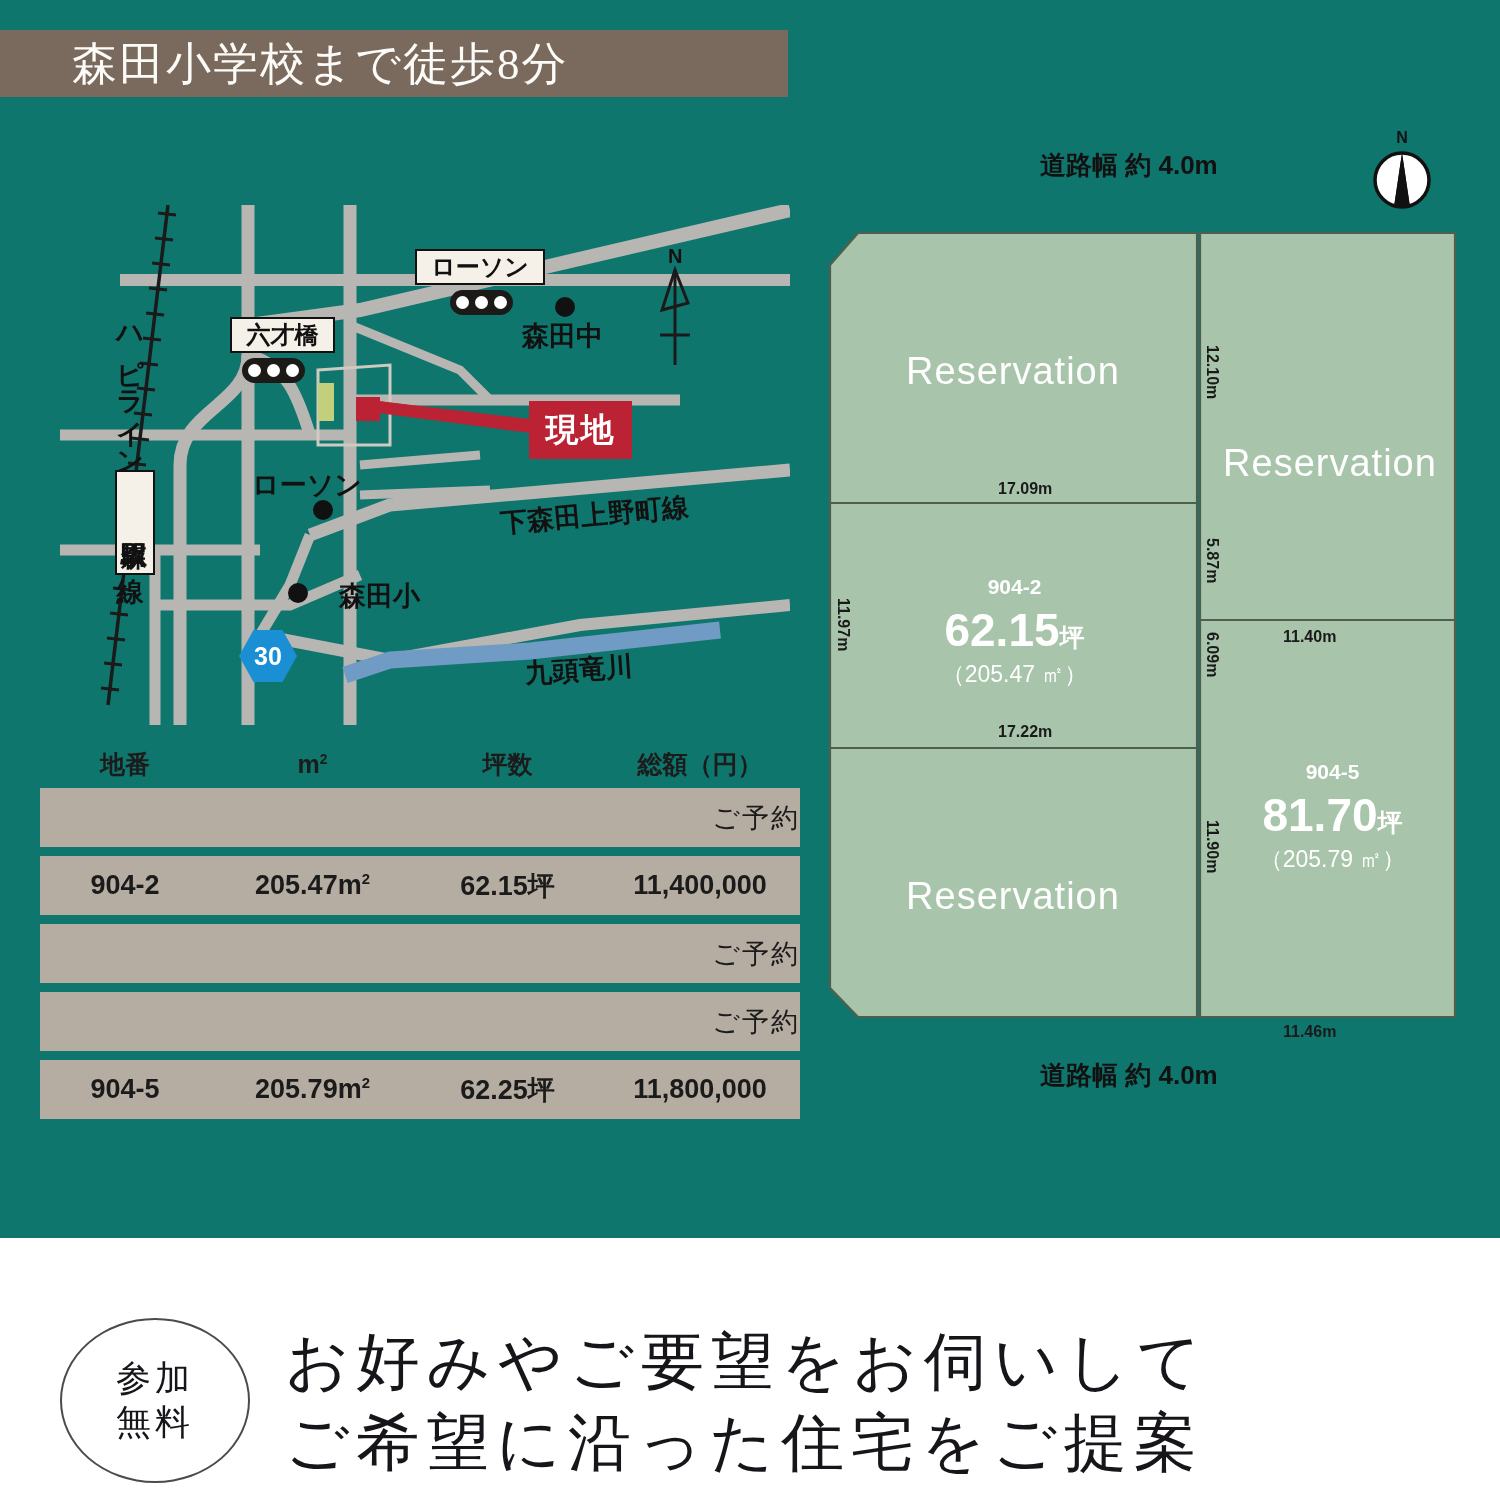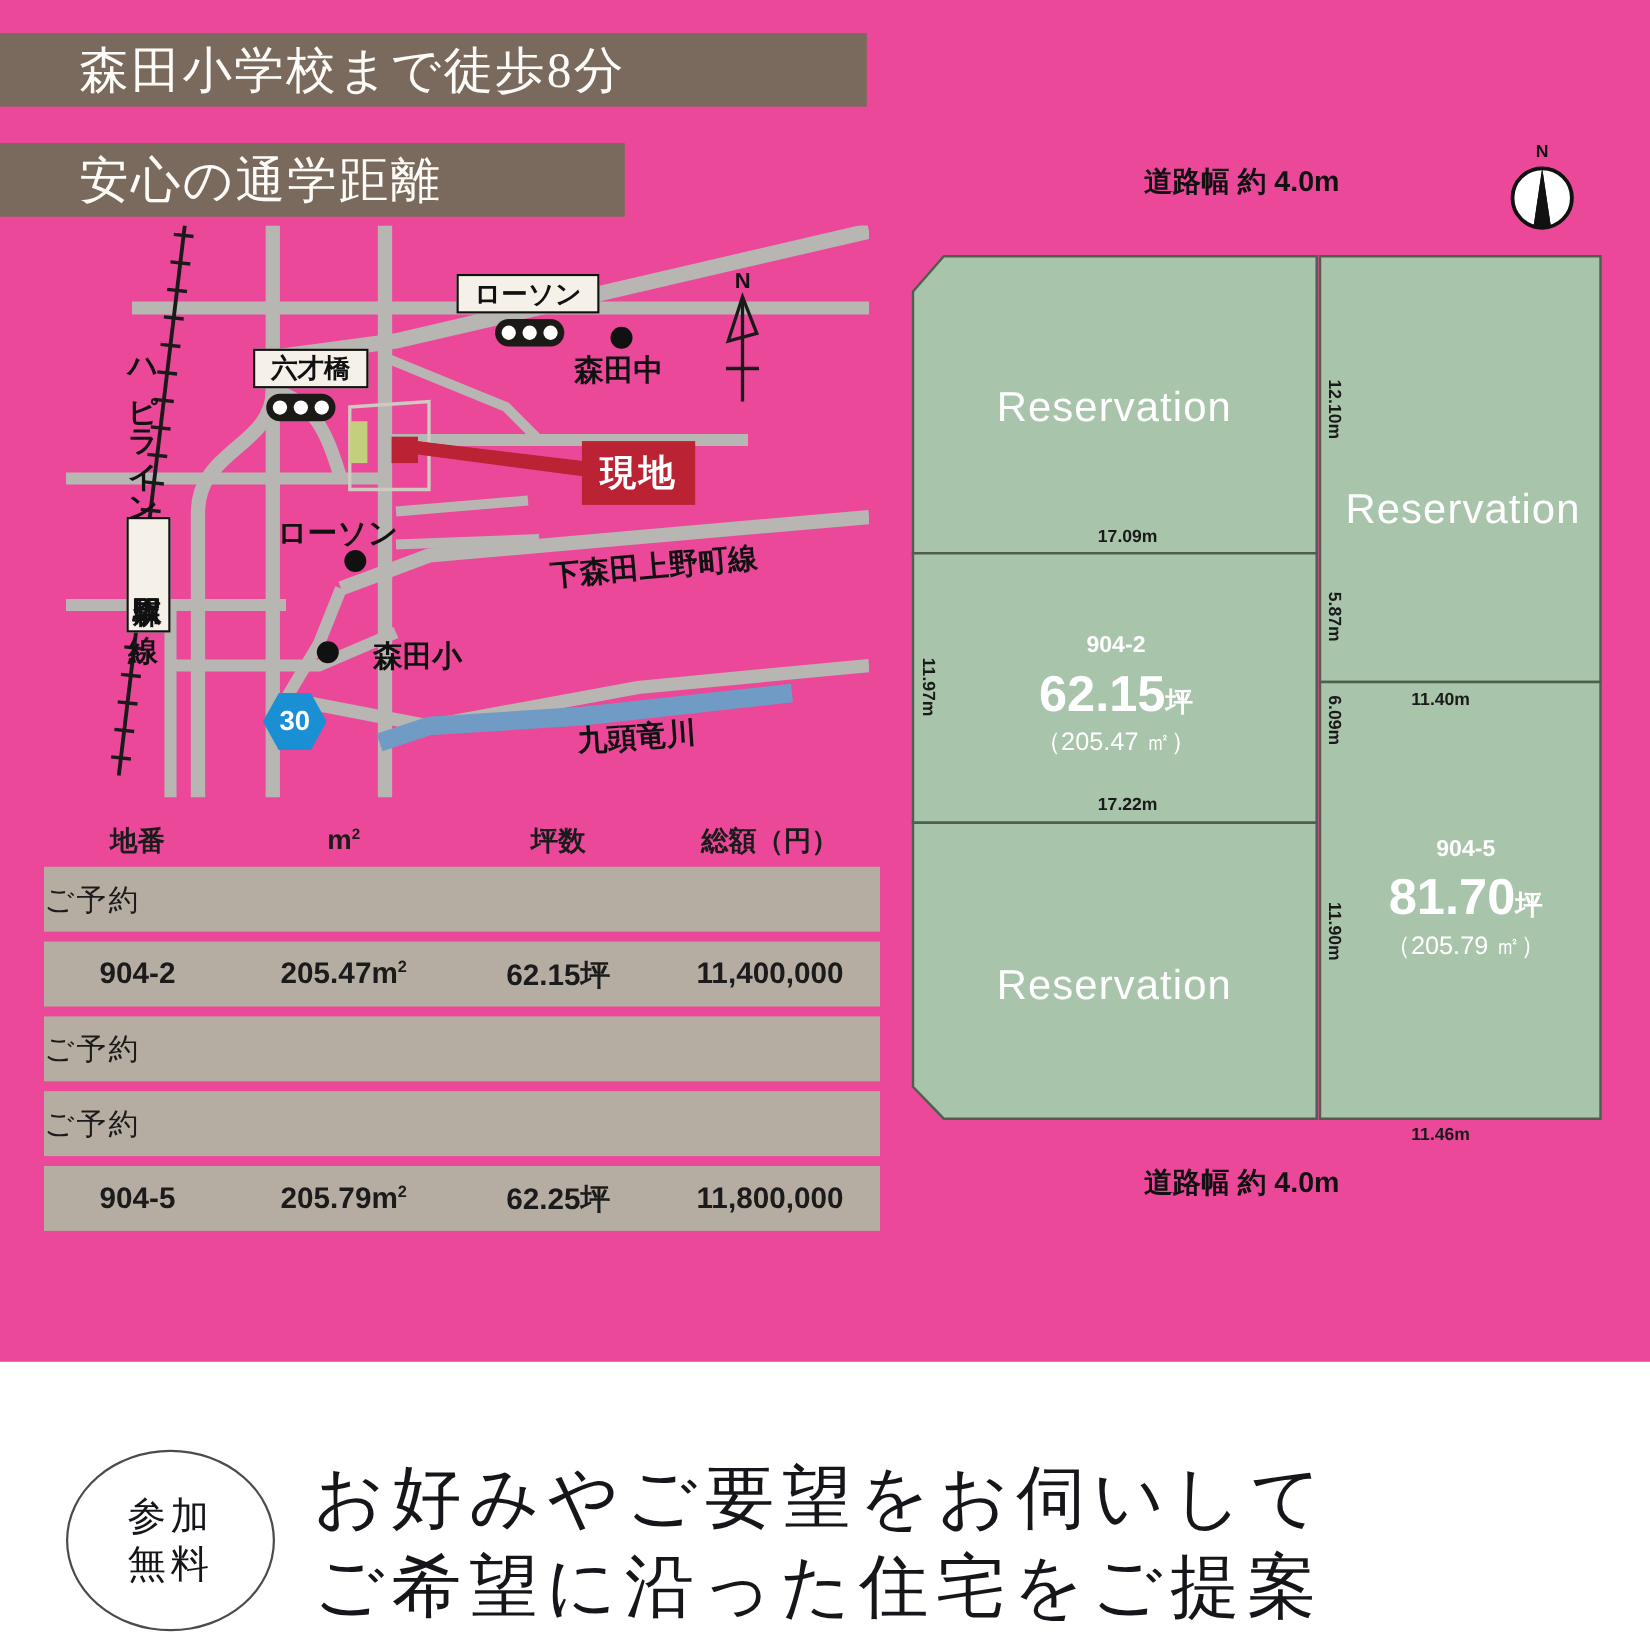--- a/index.html
+++ b/index.html
@@ -3,21 +3,21 @@
 <meta charset="utf-8">
 <style>
   * { box-sizing: border-box; margin: 0; padding: 0; }
   html, body {
     width: 1500px; height: 1500px;
     font-family: "Liberation Sans", "DejaVu Sans", sans-serif;
   }
   #page {
     position: relative;
     width: 1500px; height: 1500px;
-    background: #ec4899;
+    background: #0f766e;
     overflow: hidden;
   }
 
   
   .banner {
     position: absolute;
     background: #7a6a5e;
     color: #fdfbf7;
     display: flex;
     align-items: center;
@@ -98,21 +98,21 @@
   .col-2 { width: 205px; }
   .col-3 { width: 185px; }
   .col-4 { width: 200px; }
   #table .row {
     display: flex; align-items: center;
     height: 59px; margin-bottom: 9px;
     background: #b6ada2; color: #1b1b1b;
     font-size: 27px; font-weight: 700;
   }
   #table .row > div { text-align: center; }
-  #table .row.reserved { justify-content: flex-start; font-size: 27px; letter-spacing: 2px; font-weight: 500;}
+  #table .row.reserved { justify-content: flex-end; font-size: 27px; letter-spacing: 2px; font-weight: 500;}
   .sup { font-size: 0.55em; vertical-align: super; }
 
   
   #plan { position: absolute; left: 810px; top: 120px; width: 680px; height: 1000px; }
   .plan-note {
     position: absolute;
     font-size: 26px; font-weight: 700; color: #111;
     white-space: nowrap;
     font-family: "Liberation Sans", "DejaVu Sans", sans-serif;
   }
@@ -166,23 +166,20 @@
     white-space: nowrap;
   }
 </style>
 </head>
 <body>
 
 <div id="page">
 
   <div id="banner-1" class="banner">
     <span>森田小学校まで徒歩8分</span>
-  </div>
-  <div id="banner-2" class="banner">
-    <span>安心の通学距離</span>
   </div>
 
   <div id="map">
     <svg width="730" height="520" viewBox="0 0 730 520">
 
       <g stroke="#b8b6b2" fill="none" stroke-linecap="butt">
         <path d="M52 0 L118 520" stroke-width="0"></path>
 
         <path d="M60 75 L730 75" stroke-width="12"></path>
 

